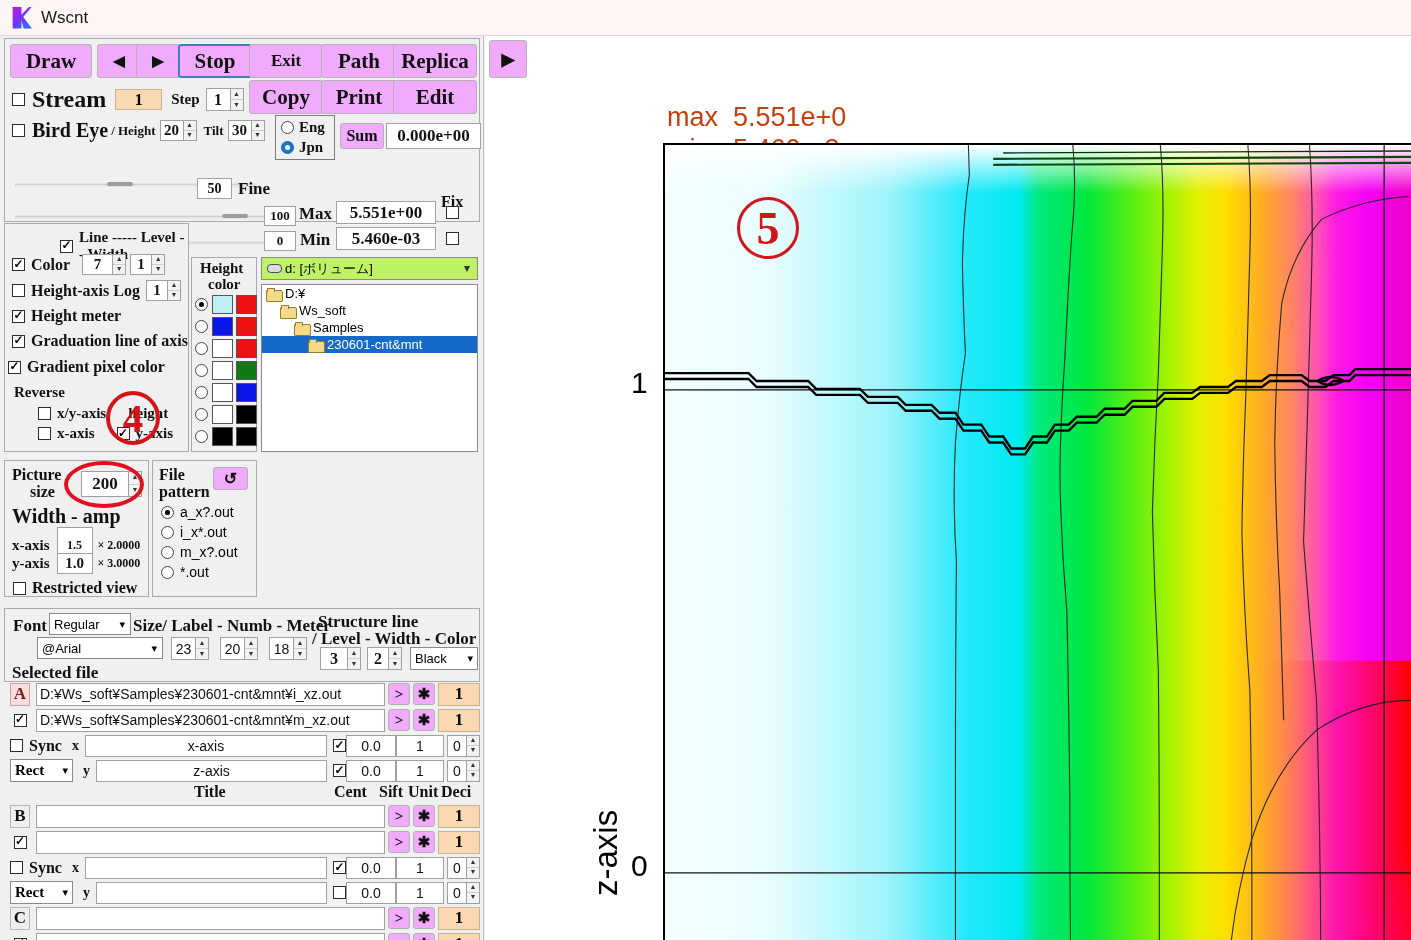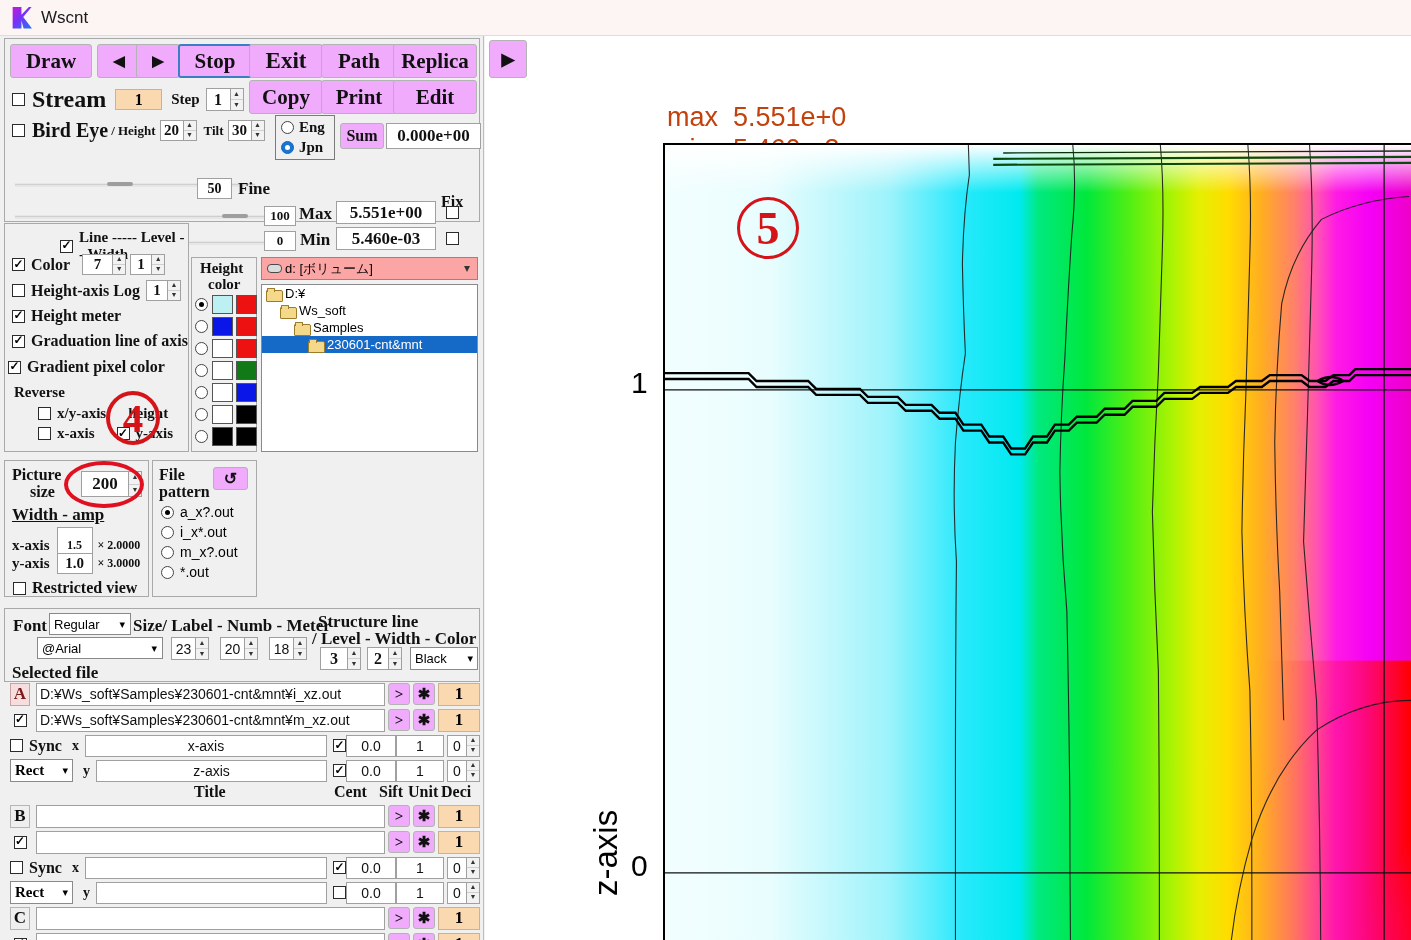--- a/index.html
+++ b/index.html
@@ -117,21 +117,21 @@
 </div>
 
 <div id="left-panel">
 
   <div class="grp" style="position:absolute;left:4px;top:2px;width:476px;height:184px;">
 
     <div class="btn" style="position:absolute;left:5px;top:5px;width:82px;height:34px;font-size:21px;">Draw</div>
     <div class="btn" style="position:absolute;left:92px;top:5px;width:44px;height:34px;font-size:15px;">◀</div>
     <div class="btn" style="position:absolute;left:131px;top:5px;width:44px;height:34px;font-size:15px;">▶</div>
     <div class="btn focus" style="position:absolute;left:173px;top:5px;width:74px;height:34px;font-size:21px;">Stop</div>
-    <div class="btn" style="position:absolute;left:244px;top:5px;width:74px;height:34px;font-size:23px;">Exit</div>
+    <div class="btn" style="position:absolute;left:244px;top:5px;width:74px;height:34px;font-size:17px;">Exit</div>
     <div class="btn" style="position:absolute;left:316px;top:5px;width:76px;height:34px;font-size:21px;">Path</div>
     <div class="btn" style="position:absolute;left:388px;top:5px;width:84px;height:34px;font-size:21px;">Replica</div>
 
     <div class="btn" style="position:absolute;left:244px;top:41px;width:74px;height:34px;font-size:21px;">Copy</div>
     <div class="btn" style="position:absolute;left:316px;top:41px;width:76px;height:34px;font-size:21px;">Print</div>
     <div class="btn" style="position:absolute;left:388px;top:41px;width:84px;height:34px;font-size:21px;">Edit</div>
 
     <div class="rowline" style="position:absolute;left:7px;top:47px;">
       <span class="cbx"></span>
       <span class="lbl" style="font-size:24px;margin-left:7px;">Stream</span>
@@ -302,21 +302,21 @@
           <span style="width: 21px; height: 19px; margin-left: 3px; border: 1px solid rgb(85, 85, 85); background: rgb(0, 0, 0);"></span>
         </div>
         <div class="rowline" style="margin-bottom: 3px;">
           <span class="rdo"></span>
           <span style="width: 21px; height: 19px; margin-left: 4px; border: 1px solid rgb(85, 85, 85); background: rgb(0, 0, 0);"></span>
           <span style="width: 21px; height: 19px; margin-left: 3px; border: 1px solid rgb(85, 85, 85); background: rgb(0, 0, 0);"></span>
         </div>
       </div>
   </div>
 
-  <div style="position:absolute;left:261px;top:221px;width:217px;height:23px;border:1px solid #8a8a8a;background:#fca5a5;display:flex;align-items:center;">
+  <div style="position:absolute;left:261px;top:221px;width:217px;height:23px;border:1px solid #8a8a8a;background:#bef264;display:flex;align-items:center;">
     <span style="width:15px;height:9px;margin-left:5px;border:1px solid #4a4a4a;border-radius:4px;background:#dcdcdc;flex:none;"></span>
     <span style="font-family:'Liberation Sans',sans-serif;font-size:13px;margin-left:3px;color:#000;">d: [ボリューム]</span>
     <span style="margin-left:auto;margin-right:7px;font-size:12px;color:#333;">▾</span>
   </div>
   <div style="position:absolute;left:261px;top:248px;width:217px;height:168px;">
     <div id="tree">
         <div class="tnode" style="padding-left: 4px;">
           <span class="folder"></span>
           <span>D:¥</span>
         </div>
@@ -338,21 +338,21 @@
   <div class="grp" style="position:absolute;left:4px;top:424px;width:145px;height:137px;">
     <div class="lbl" style="position:absolute;left:7px;top:5px;font-size:16px;">Picture</div>
     <div class="lbl" style="position:absolute;left:25px;top:22px;font-size:16px;">size</div>
     <span style="position:absolute;left:76px;top:10px;display:flex;height:26px;">
       <span class="tb tbser" style="width:48px;display:flex;align-items:center;justify-content:center;font-size:17px;">200</span>
       <span class="spin">
           <i>▲</i>
           <i>▼</i>
         </span>
     </span>
-    <div class="lbl" style="position:absolute;left:7px;top:44px;font-size:17px;text-decoration:underline;">Width - amp</div>
+    <div class="lbl" style="position:absolute;left:7px;top:44px;font-size:20px;">Width - amp</div>
     <div class="rowline" style="position:absolute;left:7px;top:66px;">
       <span class="lbl" style="font-size:15px;">x-axis</span>
       <span class="tb tbser" style="width:36px;height:37px;margin-left:7px;display:flex;align-items:center;justify-content:center;font-size:12px;">1.5</span>
       <span class="lbl" style="font-size:12px;margin-left:5px;">× 2.0000</span>
     </div>
     <div class="rowline" style="position:absolute;left:7px;top:92px;">
       <span class="lbl" style="font-size:15px;">y-axis</span>
       <span class="tb tbser" style="width:36px;height:21px;margin-left:7px;display:flex;align-items:center;justify-content:center;font-size:15px;">1.0</span>
       <span class="lbl" style="font-size:12px;margin-left:5px;">× 3.0000</span>
     </div>

